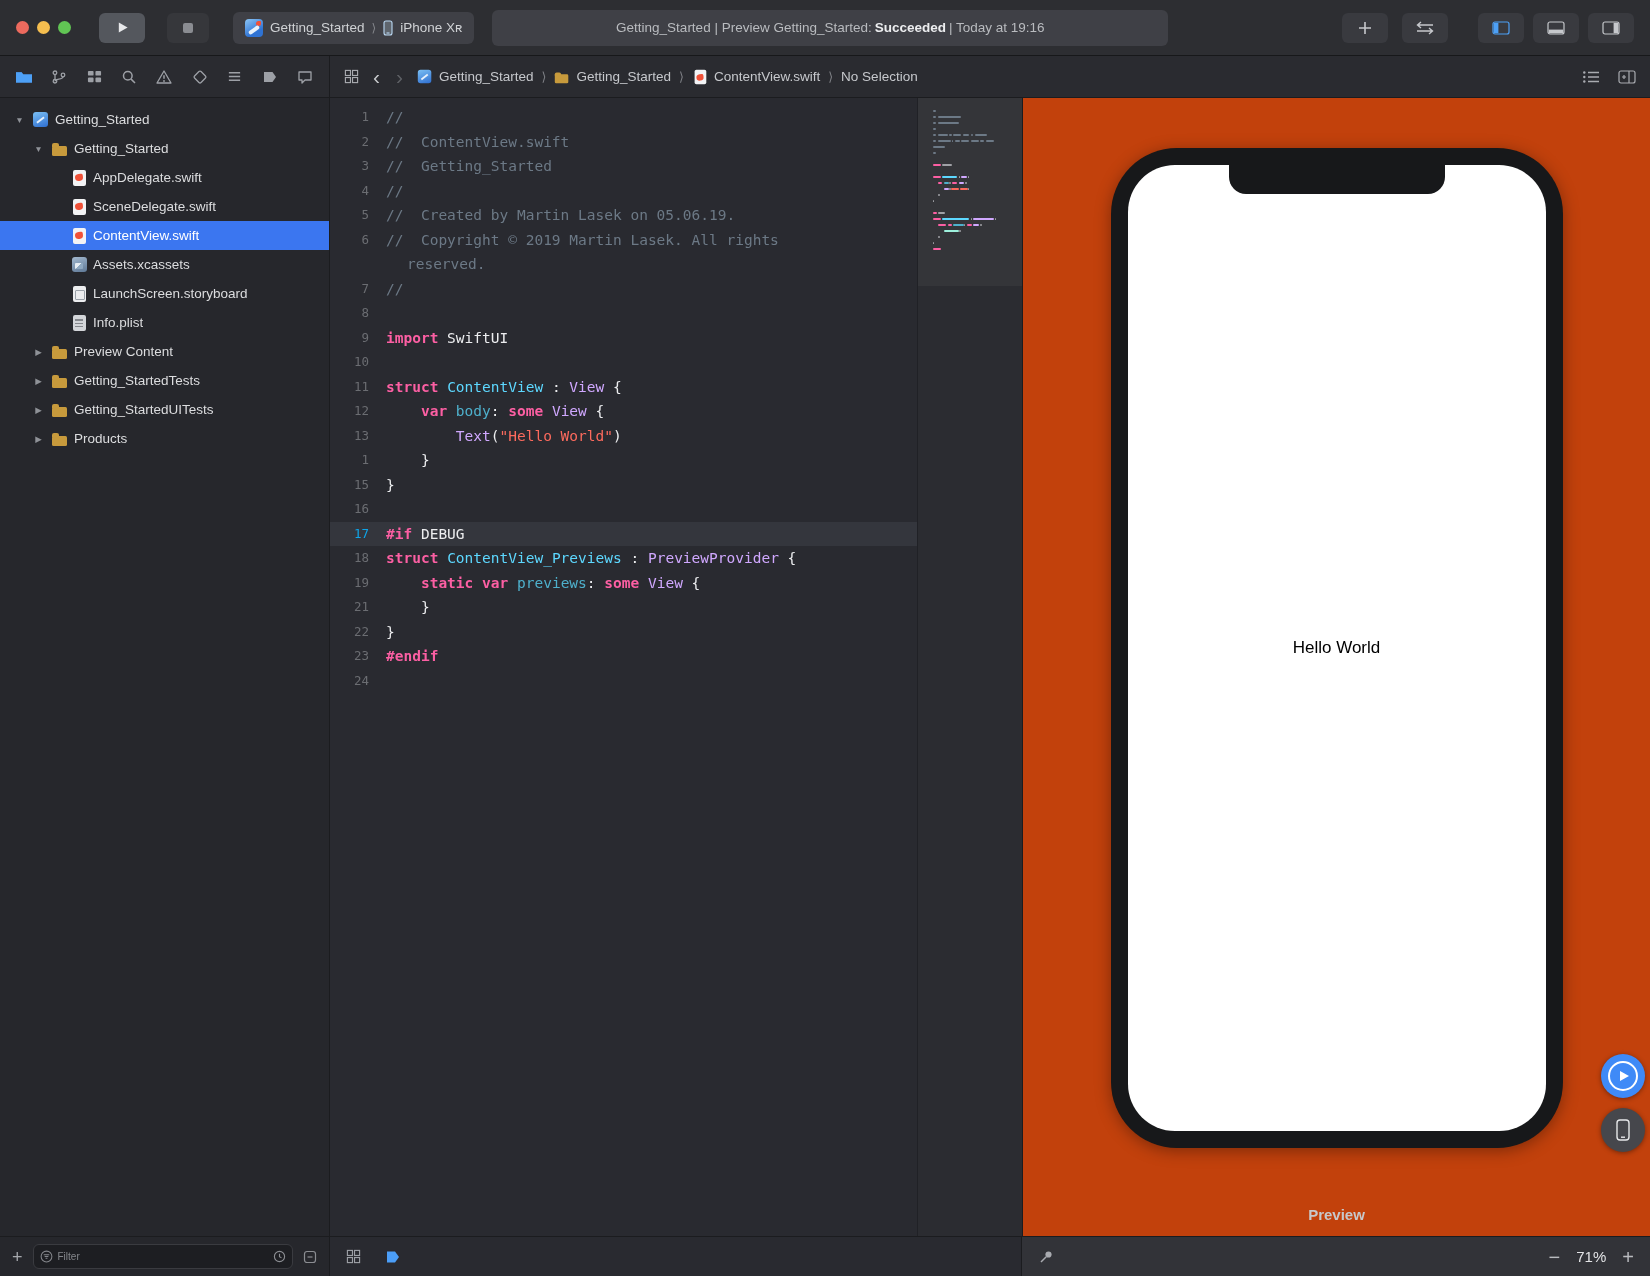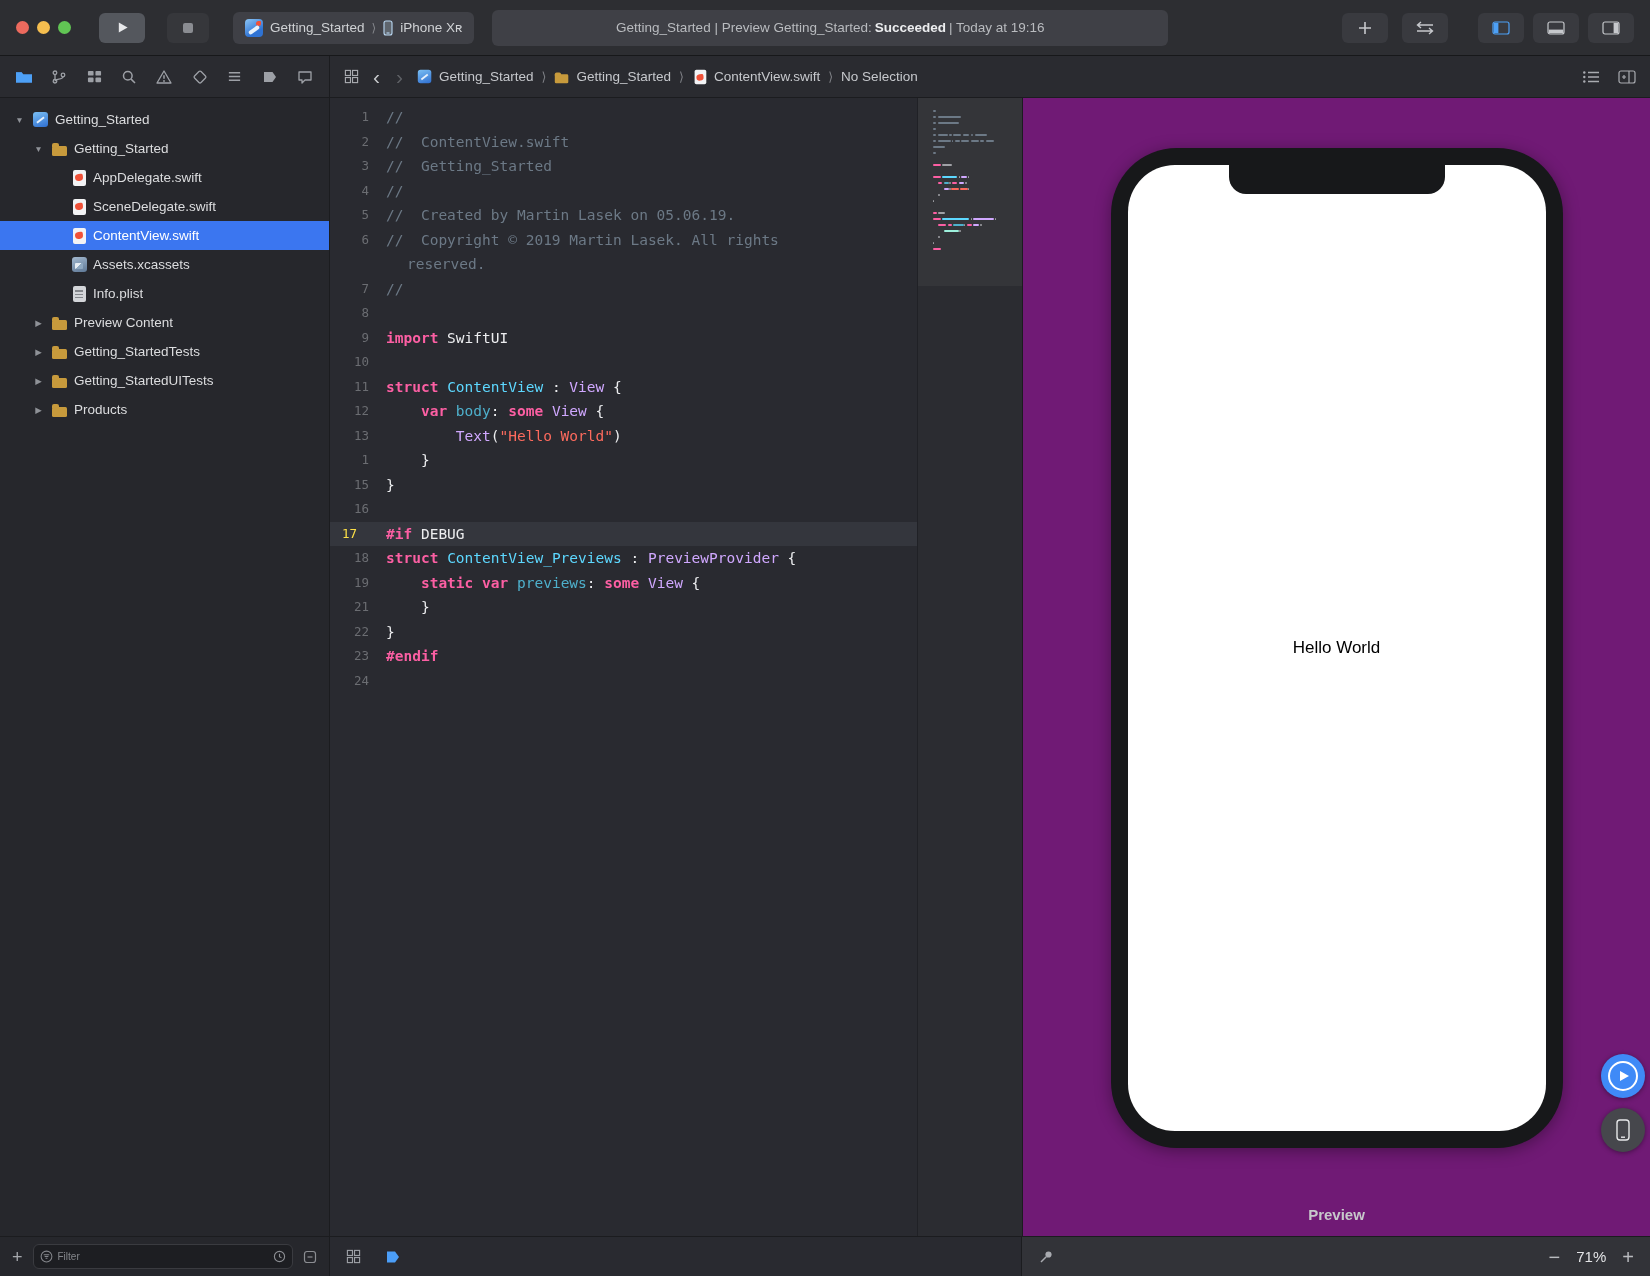--- a/index.html
+++ b/index.html
@@ -84,39 +84,39 @@
   .fi-plist::after { content:''; position:absolute; left:4px; top:4px; width:8px; height:8px;
         background:repeating-linear-gradient(#84878C 0 1.5px, transparent 1.5px 3.5px); }
 
   
   .editor { flex:1; min-width:0; display:flex; background:#292A30; }
   .code-area { flex:1; min-width:0; padding-top:7px; font-family:"DejaVu Sans Mono", monospace;
                font-size:14.5px; line-height:24.5px; overflow:hidden; }
   .code-line { display:flex; height:24.5px; white-space:pre; }
   .code-line.current { background:#34363D; }
   .ln { width:56px; flex:0 0 56px; text-align:right; padding-right:17px; color:#6B6D72; font-size:12.5px; }
-  .code-line.current .ln { color:#fde047;text-align:center; }
+  .code-line.current .ln { color:#0ea5e9; }
   .src { flex:1; color:#ECEDEF; }
   .src.wrapped { padding-left:2.4ch; }
   .tok-c { color:#6C7986; } .tok-k { color:#FC5FA3; font-weight:bold; } .tok-p { color:#ECEDEF; }
   .tok-s { color:#FC6A5D; } .tok-td { color:#5DD8FF; } .tok-to { color:#D0A8FF;text-align:center; }
   .tok-d { color:#4EB0CC; } .tok-tp { color:#9EF1DD; }
 
   
   .minimap { width:105px; flex:0 0 105px; background:#2B2C31; border-left:1px solid #202126; position:relative; }
   .mm-viewport { position:absolute; left:0; top:0; width:100%; height:188px; background:rgba(255,255,255,0.045); }
   .mm-lines { position:absolute; top:10px; left:15px; right:6px; }
   .mm-row { height:6px; display:flex; align-items:center; }
   .mm-tok { height:2.5px; border-radius:1px; flex:0 0 auto; }
   .mm-sp { height:1px; background:transparent; flex:0 0 auto; }
   .mm-c{background:#6C7986} .mm-k{background:#FC5FA3} .mm-p{background:#9FA1A6} .mm-s{background:#FC6A5D}
   .mm-td{background:#5DD8FF} .mm-to{background:#D0A8FF} .mm-d{background:#4EB0CC} .mm-tp{background:#9EF1DD}
 
   
-  .preview { width:628px; flex:0 0 628px; background:#701a75; border-left:1px solid #1B1C1F;
+  .preview { width:628px; flex:0 0 628px; background:#c2410c; border-left:1px solid #1B1C1F;
              display:flex; flex-direction:column; position:relative; }
   .canvas { flex:1; position:relative; }
   .phone { position:absolute; left:50%; top:50px; transform:translateX(-50%); width:452px; height:1000px;
            background:#17181A; border-radius:66px; box-shadow:0 3px 16px rgba(0,0,0,.35); }
   .screen { position:absolute; left:17px; right:17px; top:17px; bottom:17px; background:#FFFFFF; border-radius:47px;
             overflow:hidden; display:flex; align-items:center; justify-content:center; }
   .notch { position:absolute; top:0; left:50%; transform:translateX(-50%); width:216px; height:29px;
            background:#17181A; border-radius:0 0 17px 17px; }
   .hello { font-size:17px; color:#000; }
   .preview-label { flex:0 0 36px; text-align:center; font-size:15px; font-weight:bold; color:#C7C8CB; line-height:30px; }
@@ -393,20 +393,25 @@
           </div>
           <div class="tree-row selected" style="padding-left: 50px;">
             <span class="disclosure"></span>
             <span class="fi fi-swift"></span>
             <span class="tree-label">ContentView.swift</span>
           </div>
           <div class="tree-row" style="padding-left: 50px;">
             <span class="disclosure"></span>
             <span class="fi fi-assets"></span>
             <span class="tree-label">Assets.xcassets</span>
+          </div>
+          <div class="tree-row" style="padding-left: 50px;">
+            <span class="disclosure"></span>
+            <span class="fi fi-storyboard"></span>
+            <span class="tree-label">LaunchScreen.storyboard</span>
           </div>
           <div class="tree-row" style="padding-left: 50px;">
             <span class="disclosure"></span>
             <span class="fi fi-plist"></span>
             <span class="tree-label">Info.plist</span>
           </div>
           <div class="tree-row" style="padding-left: 31px;">
             <span class="disclosure">▶</span>
             <span class="fi fi-folder"></span>
             <span class="tree-label">Preview Content</span>

